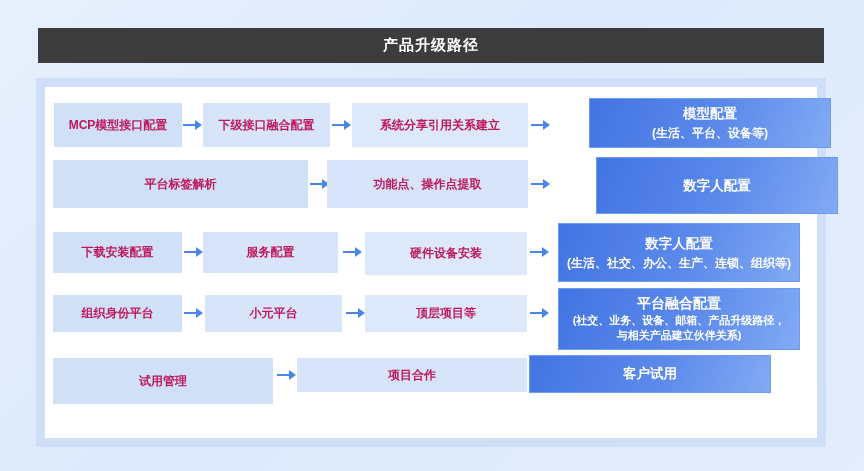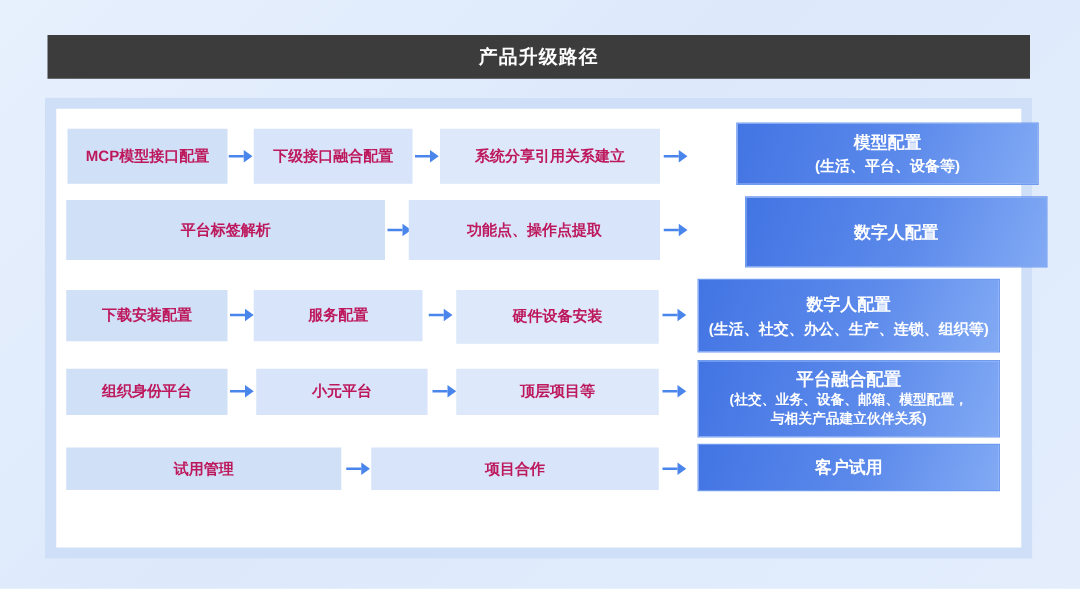--- a/index.html
+++ b/index.html
@@ -84,25 +84,25 @@
   .r3res{left:558px;top:223px;width:242px;height:59px;}
   
   .r4s1{left:53px;top:295px;width:129px;height:37px;}
   .r4s2{left:205px;top:295px;width:137px;height:37px;}
   .r4s3{left:365px;top:295px;width:162px;height:37px;}
   .r4a1{left:184px;top:312px;}
   .r4a2{left:346px;top:312px;}
   .r4a3{left:530px;top:312px;}
   .r4res{left:558px;top:288px;width:242px;height:62px;gap:1px;}
   
-  .r5s1{left:53px;top:358px;width:220px;height:34px;}
+  .r5s1{left:53px;top:358px;width:220px;height:46px;}
   .r5s2{left:297px;top:358px;width:230px;height:34px;}
   .r5a1{left:277px;top:374px;}
   .r5a2{left:530px;top:374px;}
-  .r5res{left:558px;top:355px;width:242px;height:38px;}
+  .r5res{left:529px;top:355px;width:242px;height:38px;}
 </style>
 </head>
 <body>
 
 <div class="stage">
 
   <div class="titlebar">
     <span>产品升级路径</span>
   </div>
 
@@ -139,21 +139,21 @@
   </div>
 
   <div class="step c1 r4s1">组织身份平台</div>
   <div class="arrow r4a1"></div>
   <div class="step c2 r4s2">小元平台</div>
   <div class="arrow r4a2"></div>
   <div class="step c3 r4s3">顶层项目等</div>
   <div class="arrow r4a3"></div>
   <div class="result compact r4res">
     <div class="rt">平台融合配置</div>
-    <div class="rs">(社交、业务、设备、邮箱、模型配置，</div>
+    <div class="rs">(社交、业务、设备、邮箱、产品升级路径，</div>
     <div class="rs">与相关产品建立伙伴关系)</div>
   </div>
 
   <div class="step c1 r5s1">试用管理</div>
   <div class="arrow r5a1"></div>
   <div class="step c2 r5s2">项目合作</div>
   <div class="arrow r5a2"></div>
   <div class="result r5res">
     <div class="rt">客户试用</div>
 

